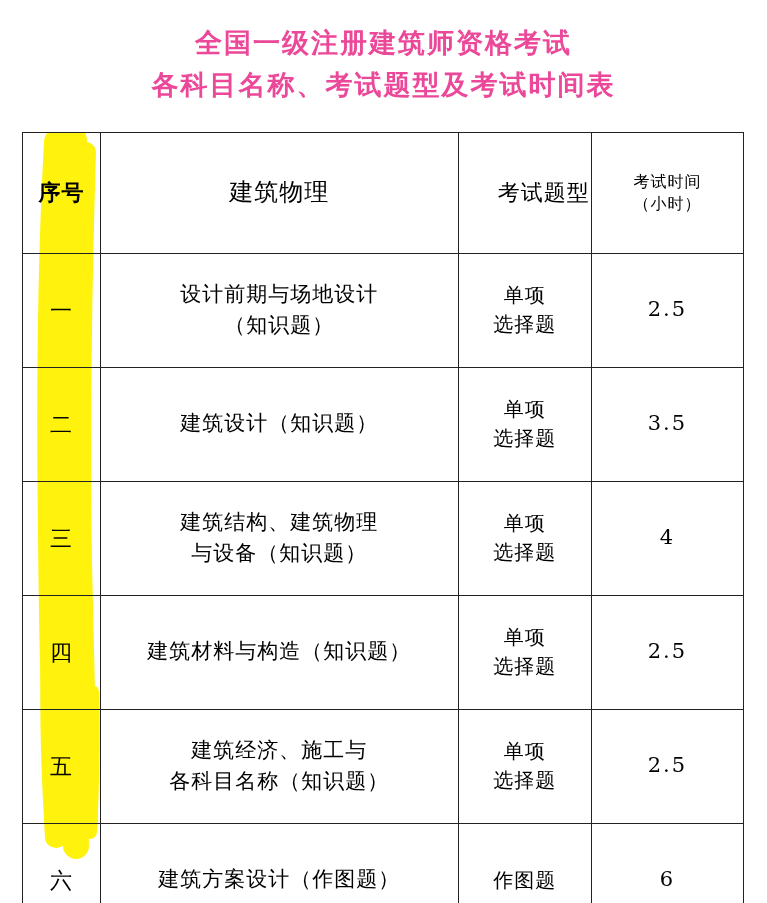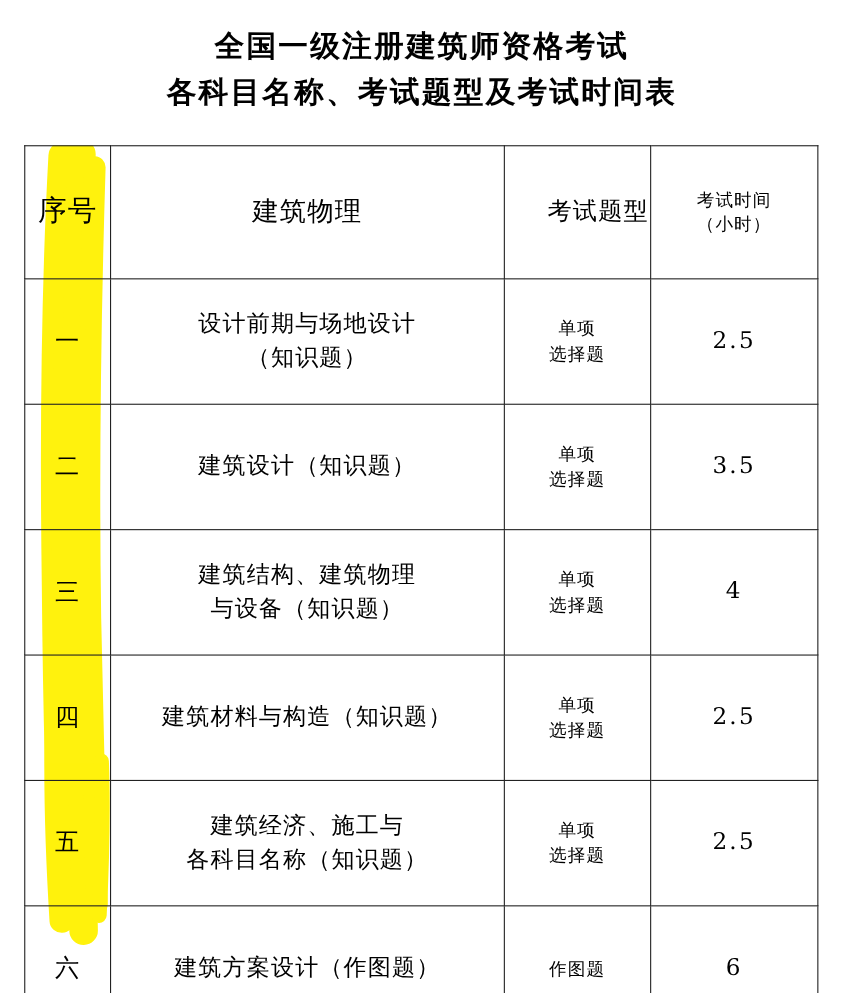--- a/index.html
+++ b/index.html
@@ -23,21 +23,21 @@
   }
   .title-block {
     text-align: center;
     padding-top: 22px;
   }
   .title-line {
     font-size: 27px;
     font-weight: bold;
     letter-spacing: 2px;
     line-height: 1.55;
-    color: #000000;
+    color: #ec4899;
   }
   .table-wrap {
     position: relative;
     margin: 26px 22px 0 22px;
   }
   table.exam {
     border-collapse: collapse;
     width: 722px;
     table-layout: fixed;
     position: relative;
@@ -55,39 +55,39 @@
   col.c-name { width: 357px; }
   col.c-type { width: 133px; }
   col.c-time { width: 152px; }
 
   thead td {
     height: 118px;
     font-size: 23px;
     letter-spacing: 1px;
     line-height: 1.35;
   }
-  thead td.hdr-no { font-size: 26px; font-weight: normal; }
+  thead td.hdr-no { font-size: 22px; font-weight: bold; }
   thead td.hdr-name { font-size: 24px; }
   thead td.hdr-type { font-size: 22px; text-align: right; }
   thead td.hdr-time { font-size: 16px; }
 
   tbody td {
     height: 111px;
     font-size: 21px;
     line-height: 1.5;
     letter-spacing: 1px;
   }
   tbody td.col-no {
     font-size: 22px;
   }
   tbody td.col-name {
     font-size: 21px;
   }
   tbody td.col-type {
-    font-size: 16px;
+    font-size: 20px;
     line-height: 1.45;
   }
   tbody td.col-time {
     font-size: 21px;
     font-family: "DejaVu Serif", "Liberation Serif", serif;
     letter-spacing: 2px;
   }
   .cell-lines span { display: block; }
 
   

